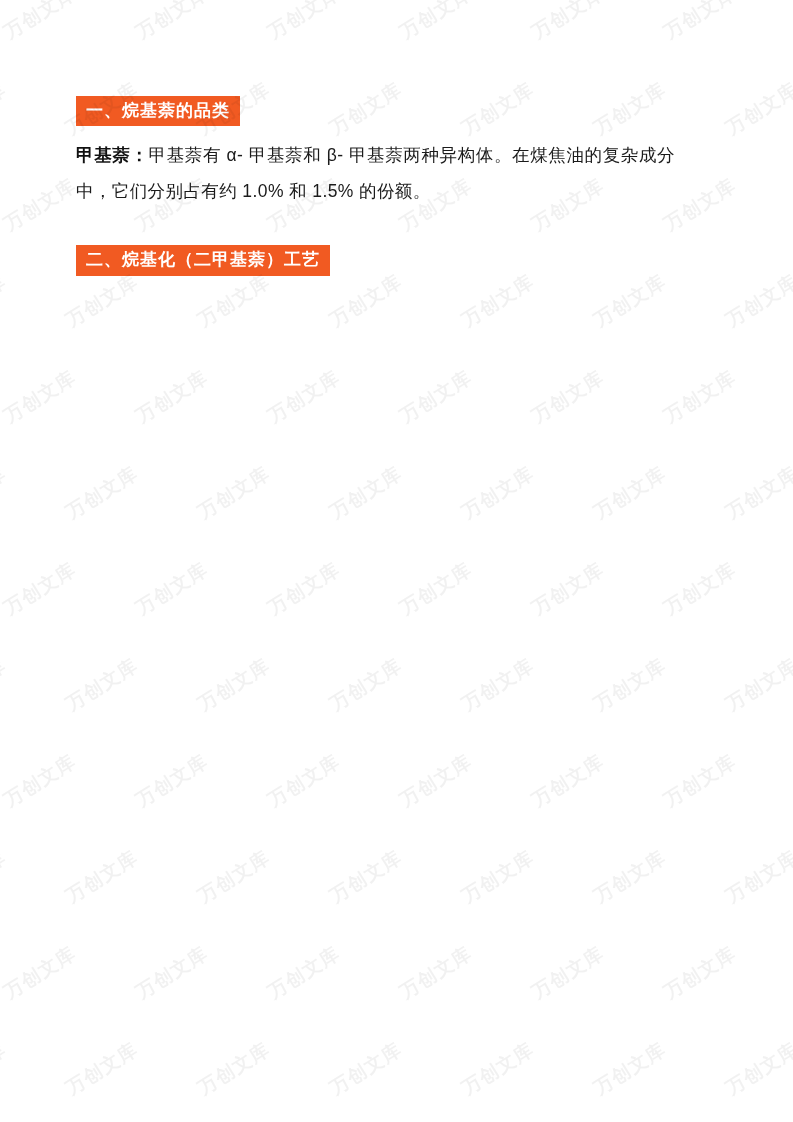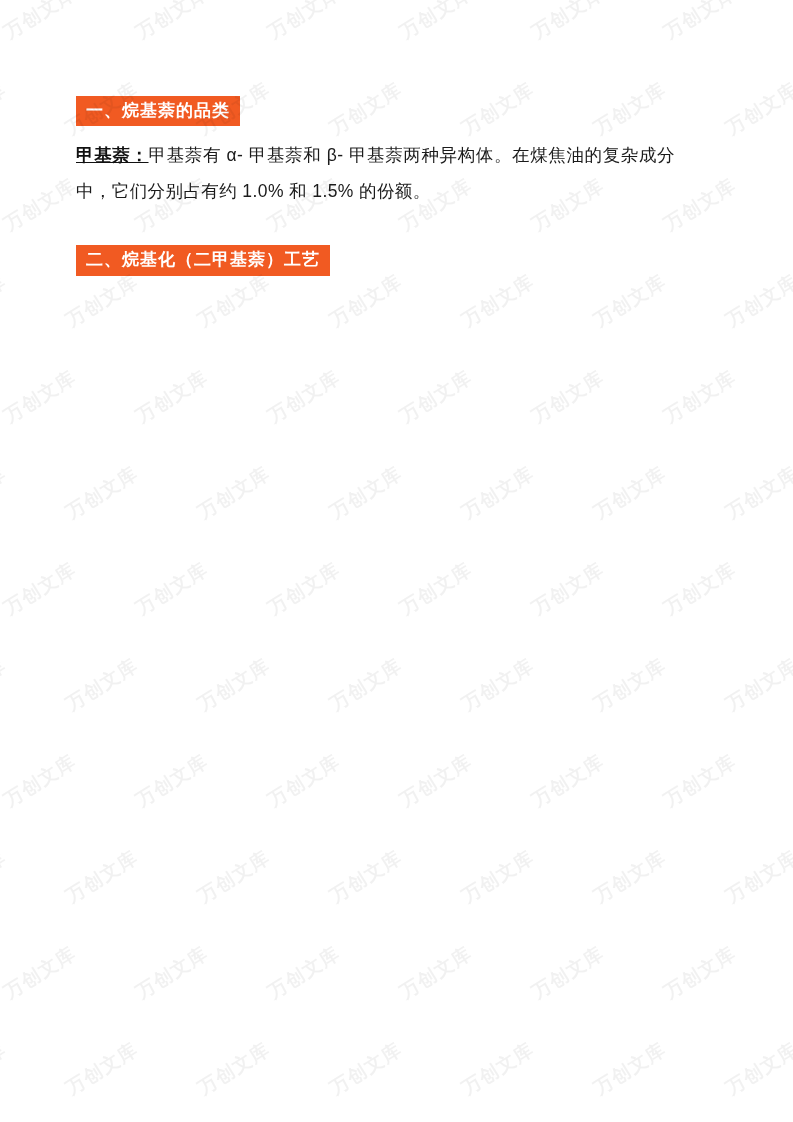--- a/index.html
+++ b/index.html
@@ -61,21 +61,20 @@
     line-height: 2.03;
     color: #1b1b1b;
     margin: 0 0 2px 0;
     text-align: justify;
     letter-spacing: 0.4px;
   }
 
   .lead {
     font-weight: 700;
     color: #111111;
-    text-decoration: underline;
   }
 
   .spacer-sm { height: 4px; }
   .spacer-md { height: 10px; }
 
   .heading-two-wrap {
     margin-top: 16px;
   }
 </style>
 </head>

